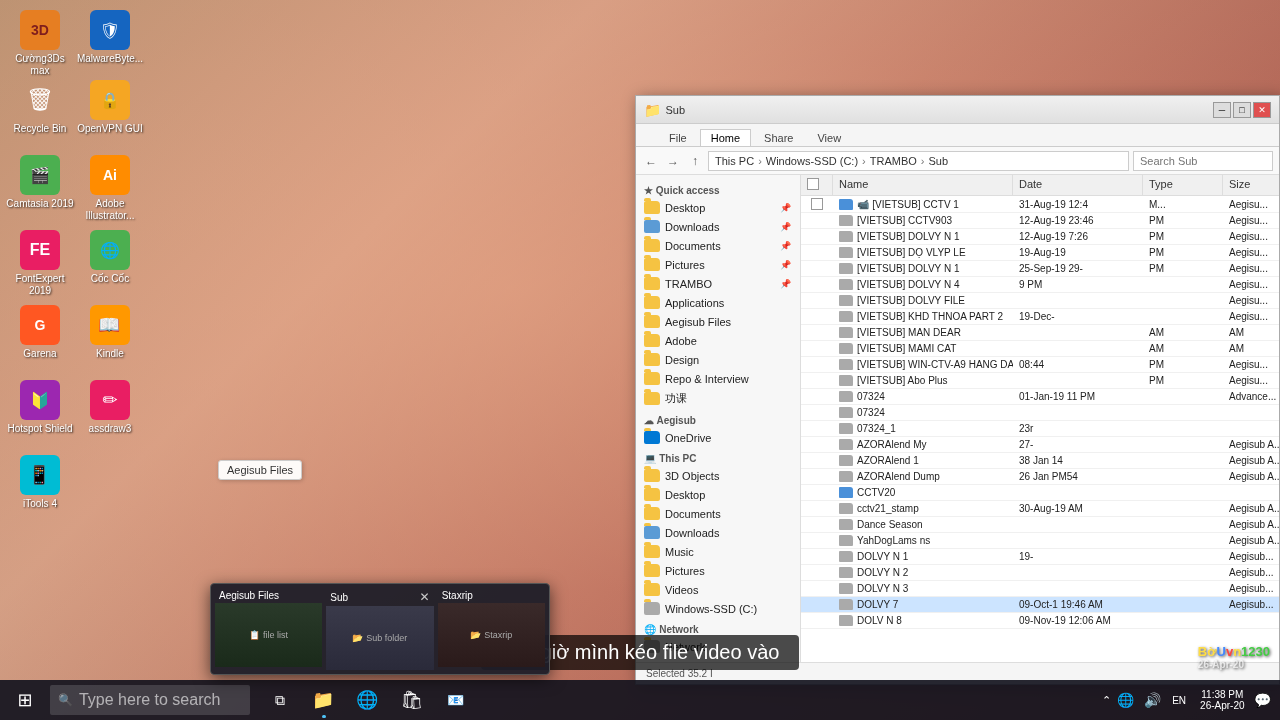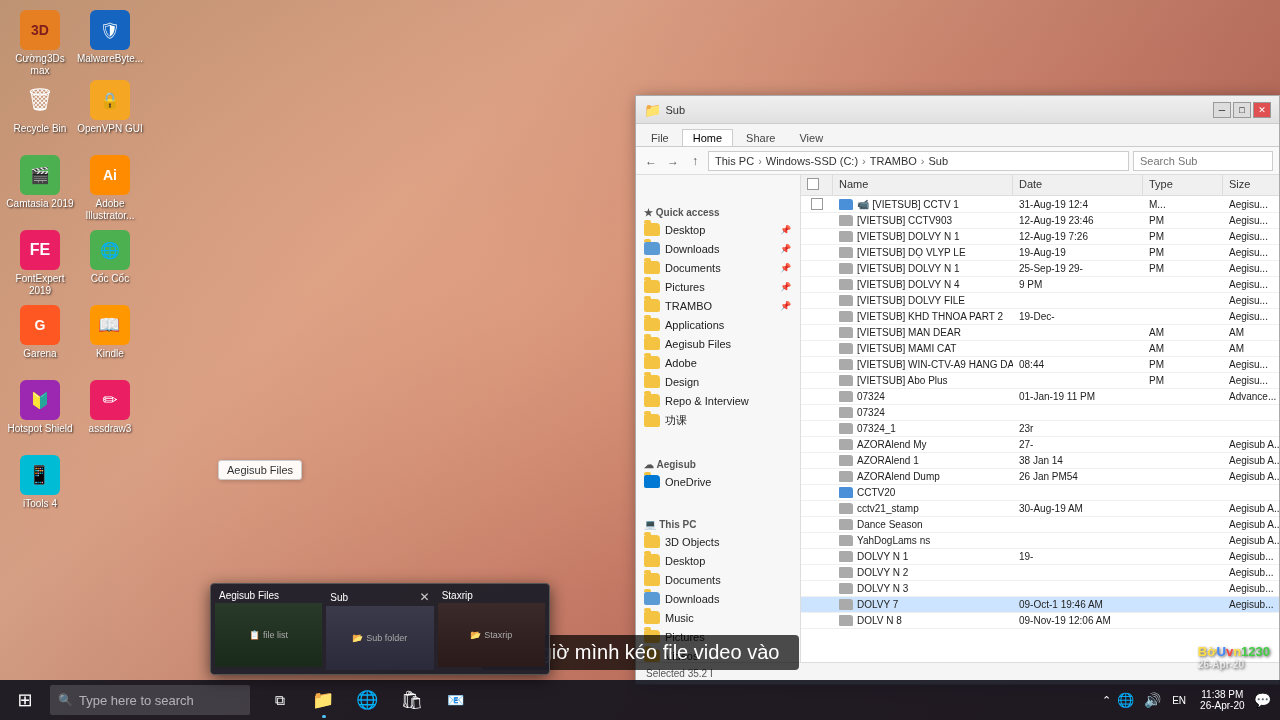--- a/index.html
+++ b/index.html
@@ -106,21 +106,21 @@
 
     
     .ribbon {
       background: #f5f5f5;
       border-bottom: 1px solid #ccc;
     }
     .ribbon-tabs {
       display: flex;
       height: 22px;
       align-items: flex-end;
-      padding: 0 4px;
+      padding: 0 22px;
       gap: 2px;
     }
     .ribbon-tab {
       padding: 2px 10px;
       font-size: 11px;
       cursor: pointer;
       border: 1px solid transparent;
       border-bottom: none;
       background: transparent;
       color: #444;
@@ -216,21 +216,20 @@
       width: 7px;
       height: 3px;
       background: #f5c342;
       border-radius: 2px 2px 0 0;
     }
     .sidebar-section-header {
       font-size: 10px;
       font-weight: bold;
       color: #555;
       padding: 6px 8px 2px;
-      margin-top: 22px;
     }
     .sidebar-item .pin-icon {
       margin-left: auto;
       font-size: 9px;
       color: #888;
     }
 
     
     .file-list {
       flex: 1;
@@ -340,21 +339,21 @@
       border-radius: 2px;
       padding: 0 8px;
       gap: 6px;
       cursor: pointer;
     }
     .taskbar-search input {
       background: transparent;
       border: none;
       outline: none;
       color: white;
-      font-size: 13px;
+      font-size: 16px;
       width: 150px;
     }
     .taskbar-search input::placeholder { color: rgba(255,255,255,0.6); }
     .taskbar-icons {
       display: flex;
       align-items: center;
       gap: 4px;
       margin-left: 10px;
     }
     .taskbar-icon {

